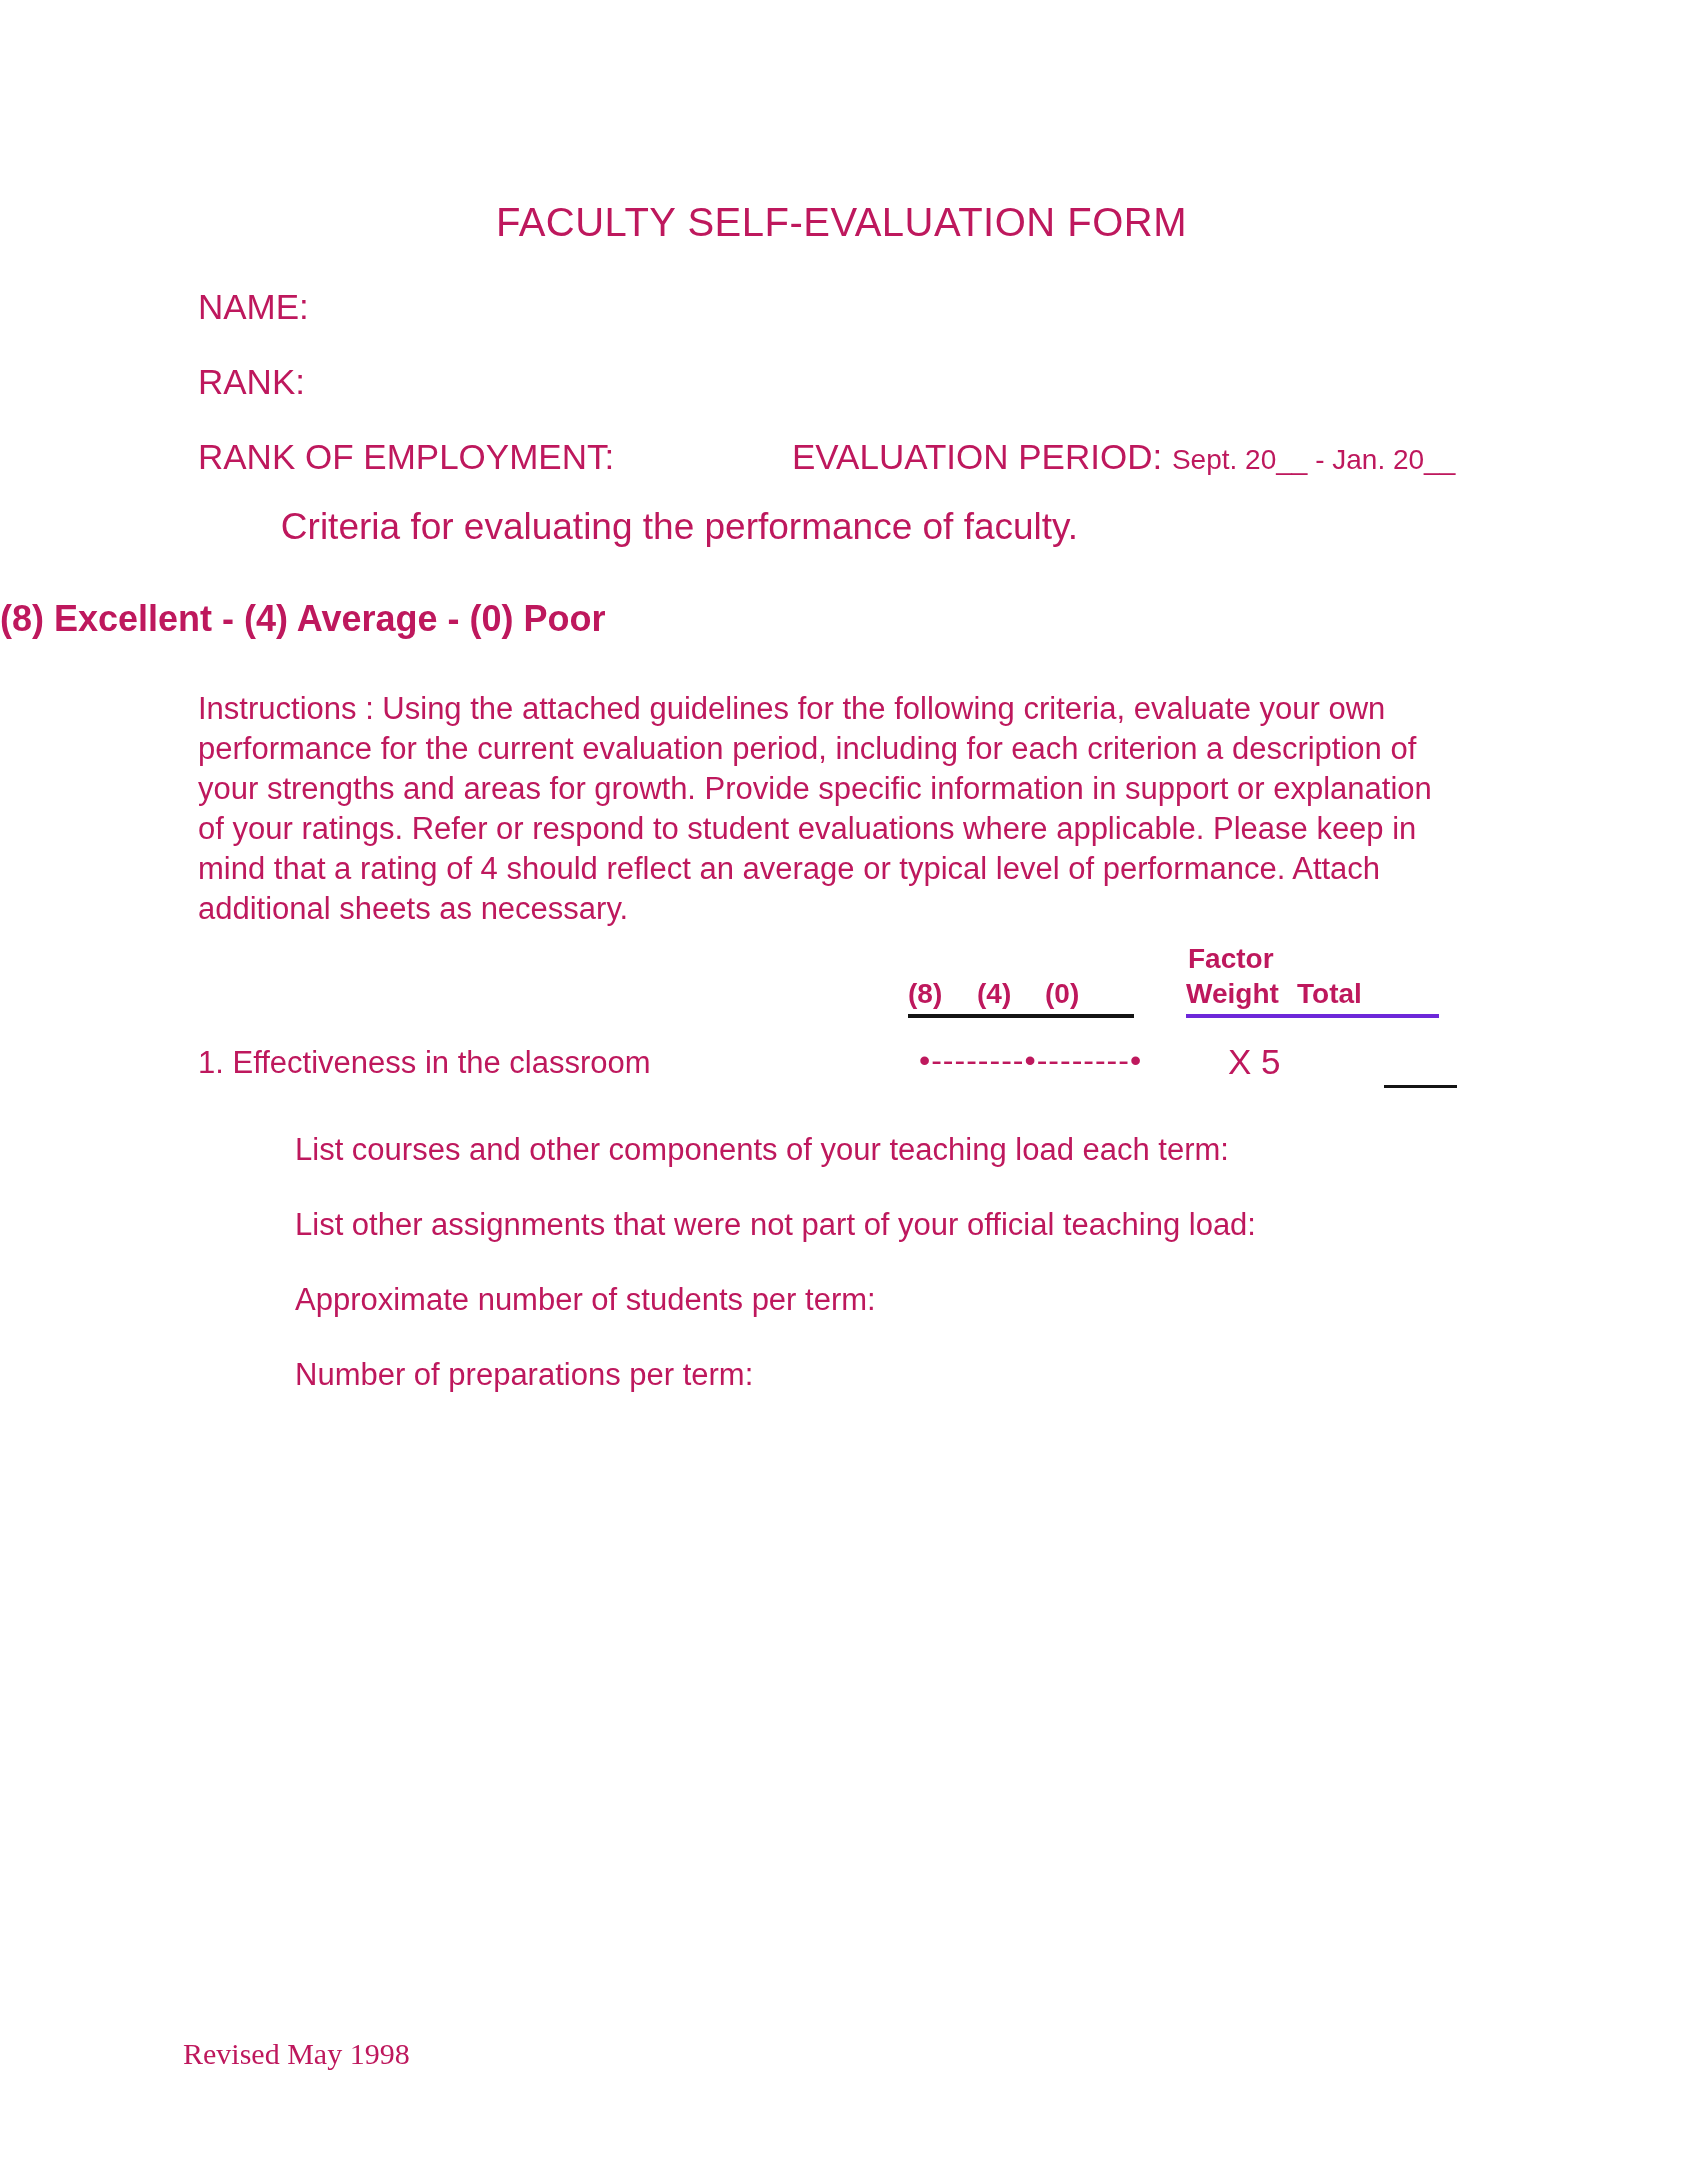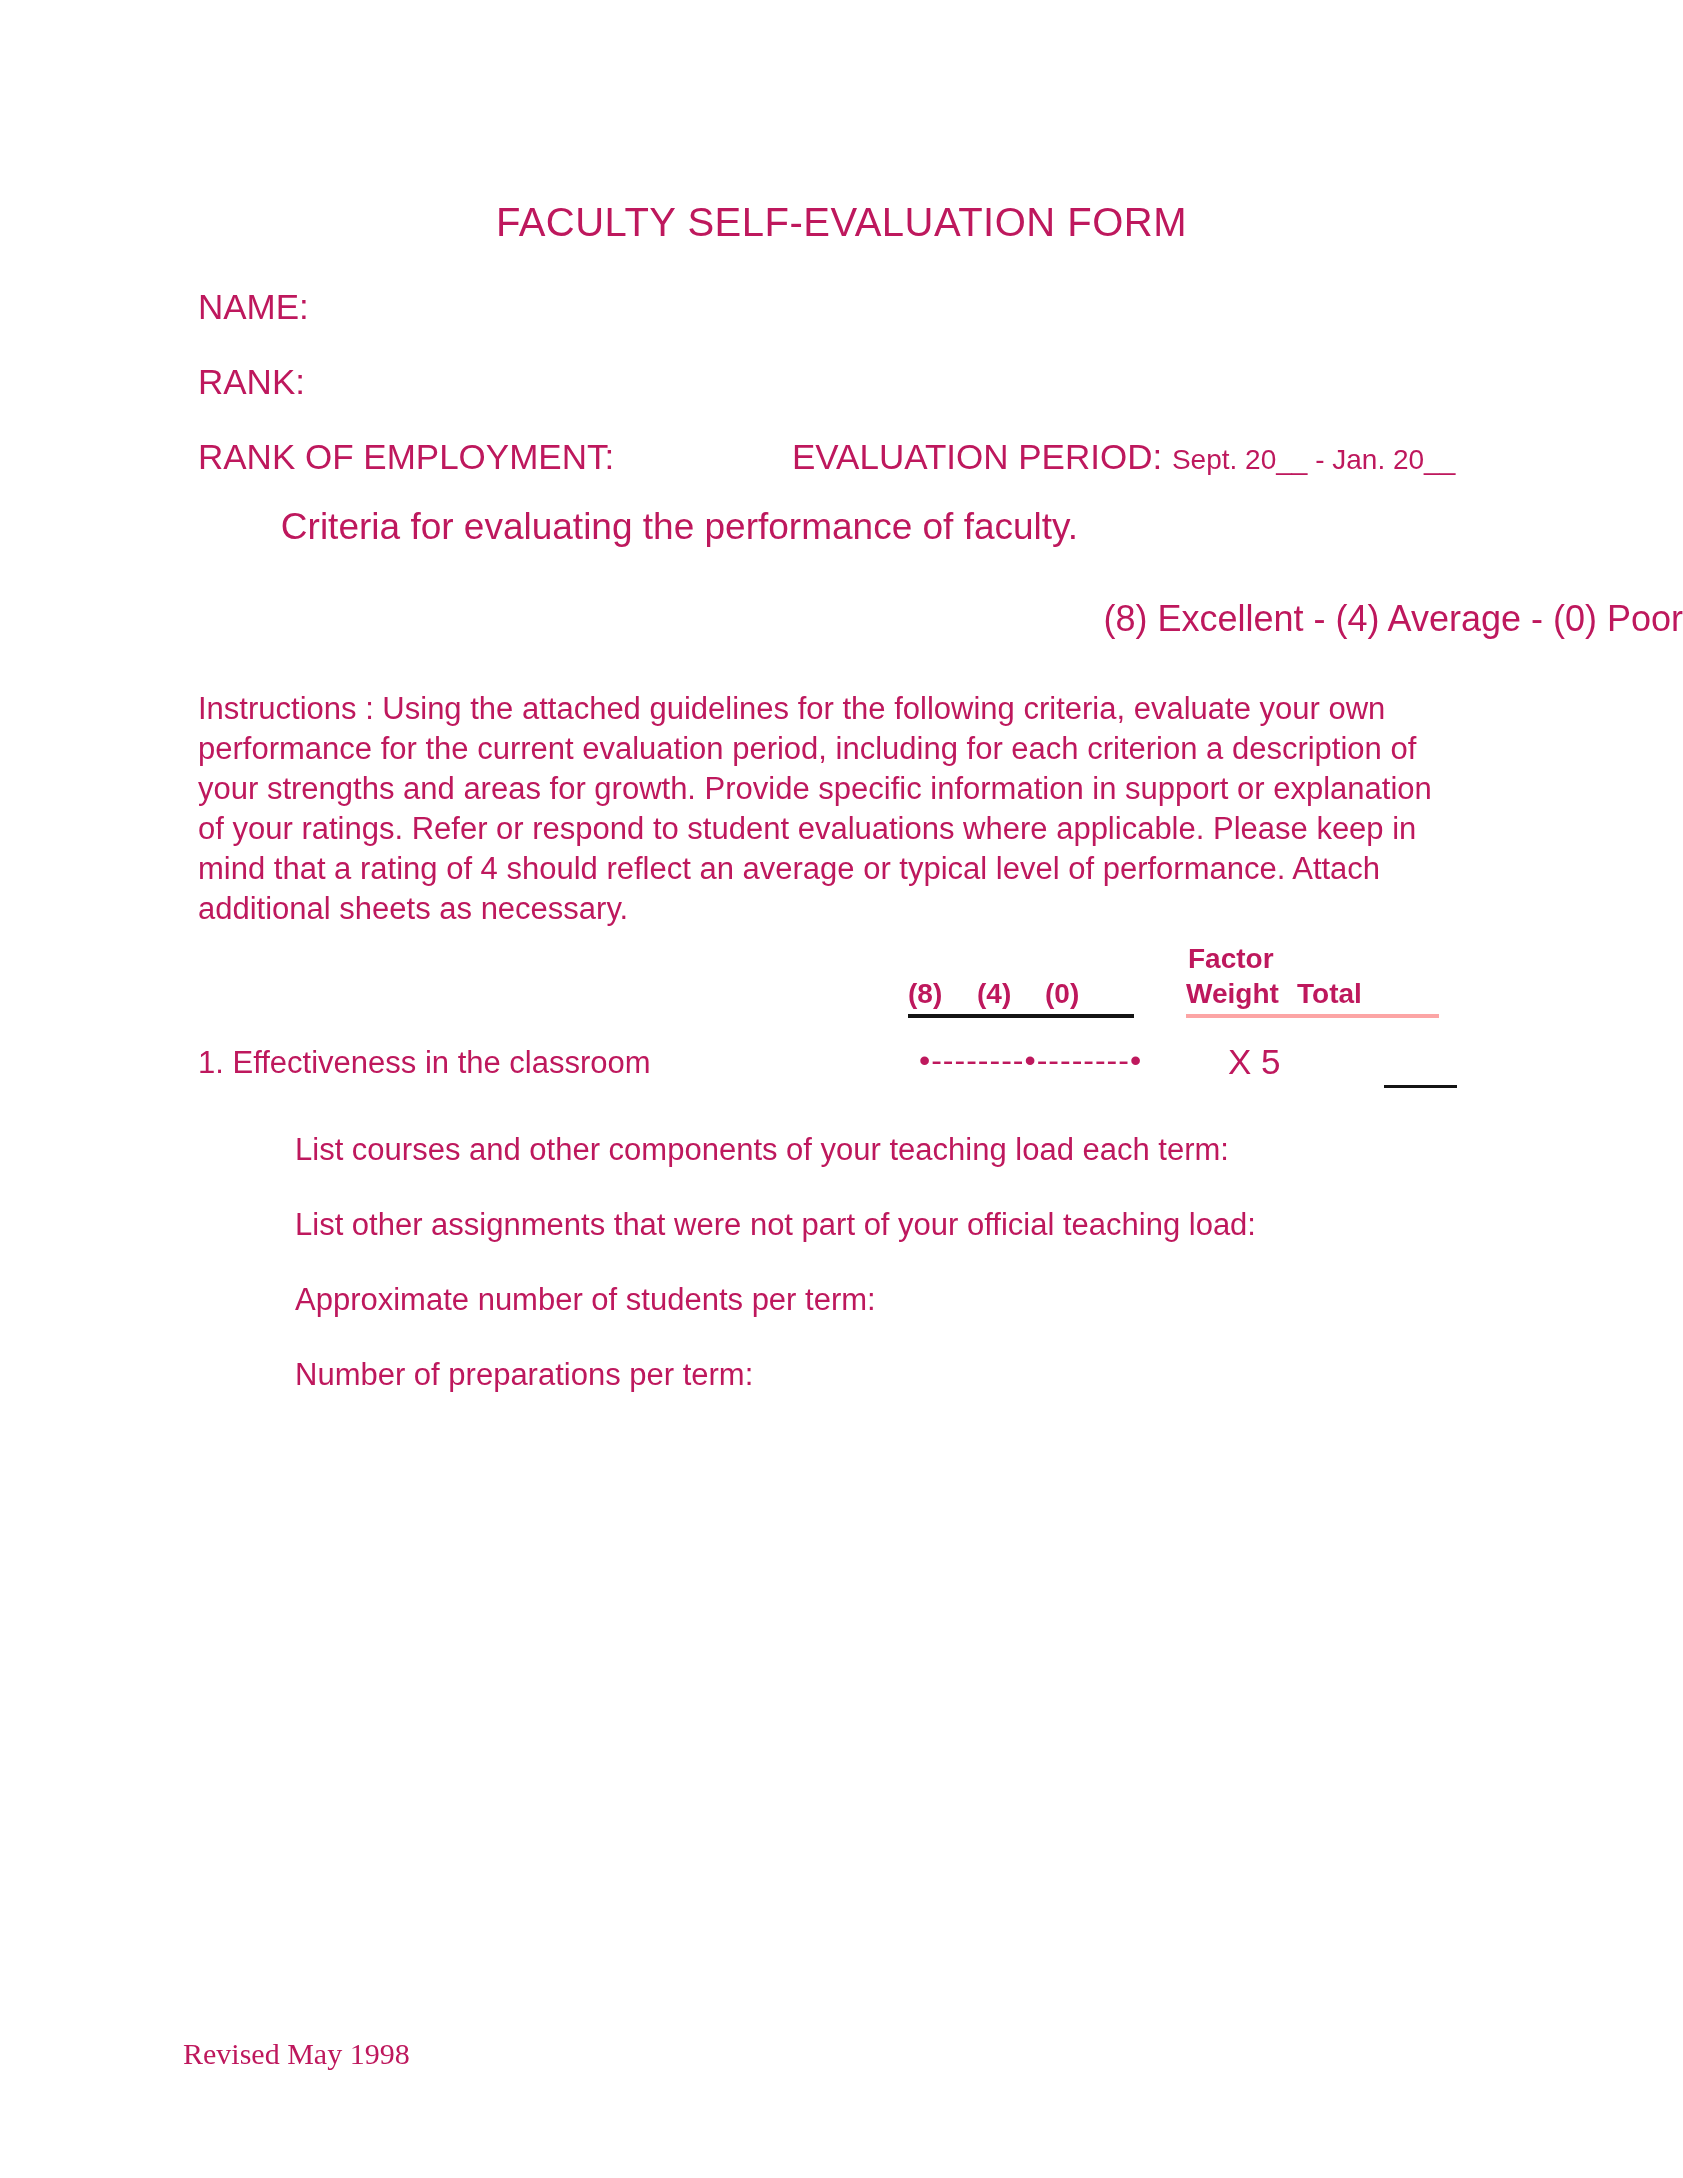--- a/index.html
+++ b/index.html
@@ -35,22 +35,23 @@
     top: 506px;
     left: 0;
     width: 1359px;
     text-align: center;
     font-size: 37px;
   }
   .rating-legend {
     top: 598px;
     left: 0;
     width: 1683px;
-    text-align: right;
+    text-align: left;
     font-size: 36px;
+    font-weight: bold;
   }
   .instructions {
     left: 198px;
     top: 689px;
     width: 1267px;
     font-size: 31px;
     line-height: 40px;
     white-space: normal;
   }
   .instructions .bold { font-weight: normal; }
@@ -65,21 +66,21 @@
   }
   .scale-row span { position: absolute; top: 2px; }
   .scale-8 { left: 0; }
   .scale-4 { left: 69px; }
   .scale-0 { left: 137px; }
   .weight-total-row {
     left: 1186px;
     top: 976px;
     width: 253px;
     height: 38px;
-    border-bottom: 4px solid #fca5a5;
+    border-bottom: 4px solid #6d28d9;
   }
   .weight-total-row span { position: absolute; top: 2px; }
   .weight-label { left: 0; }
   .total-label { left: 111px; }
   .item-label { left: 198px; top: 1045px; font-size: 31px; }
   .rating-line {
     left: 919px;
     top: 1042px;
     font-size: 32px;
     letter-spacing: 1px;

